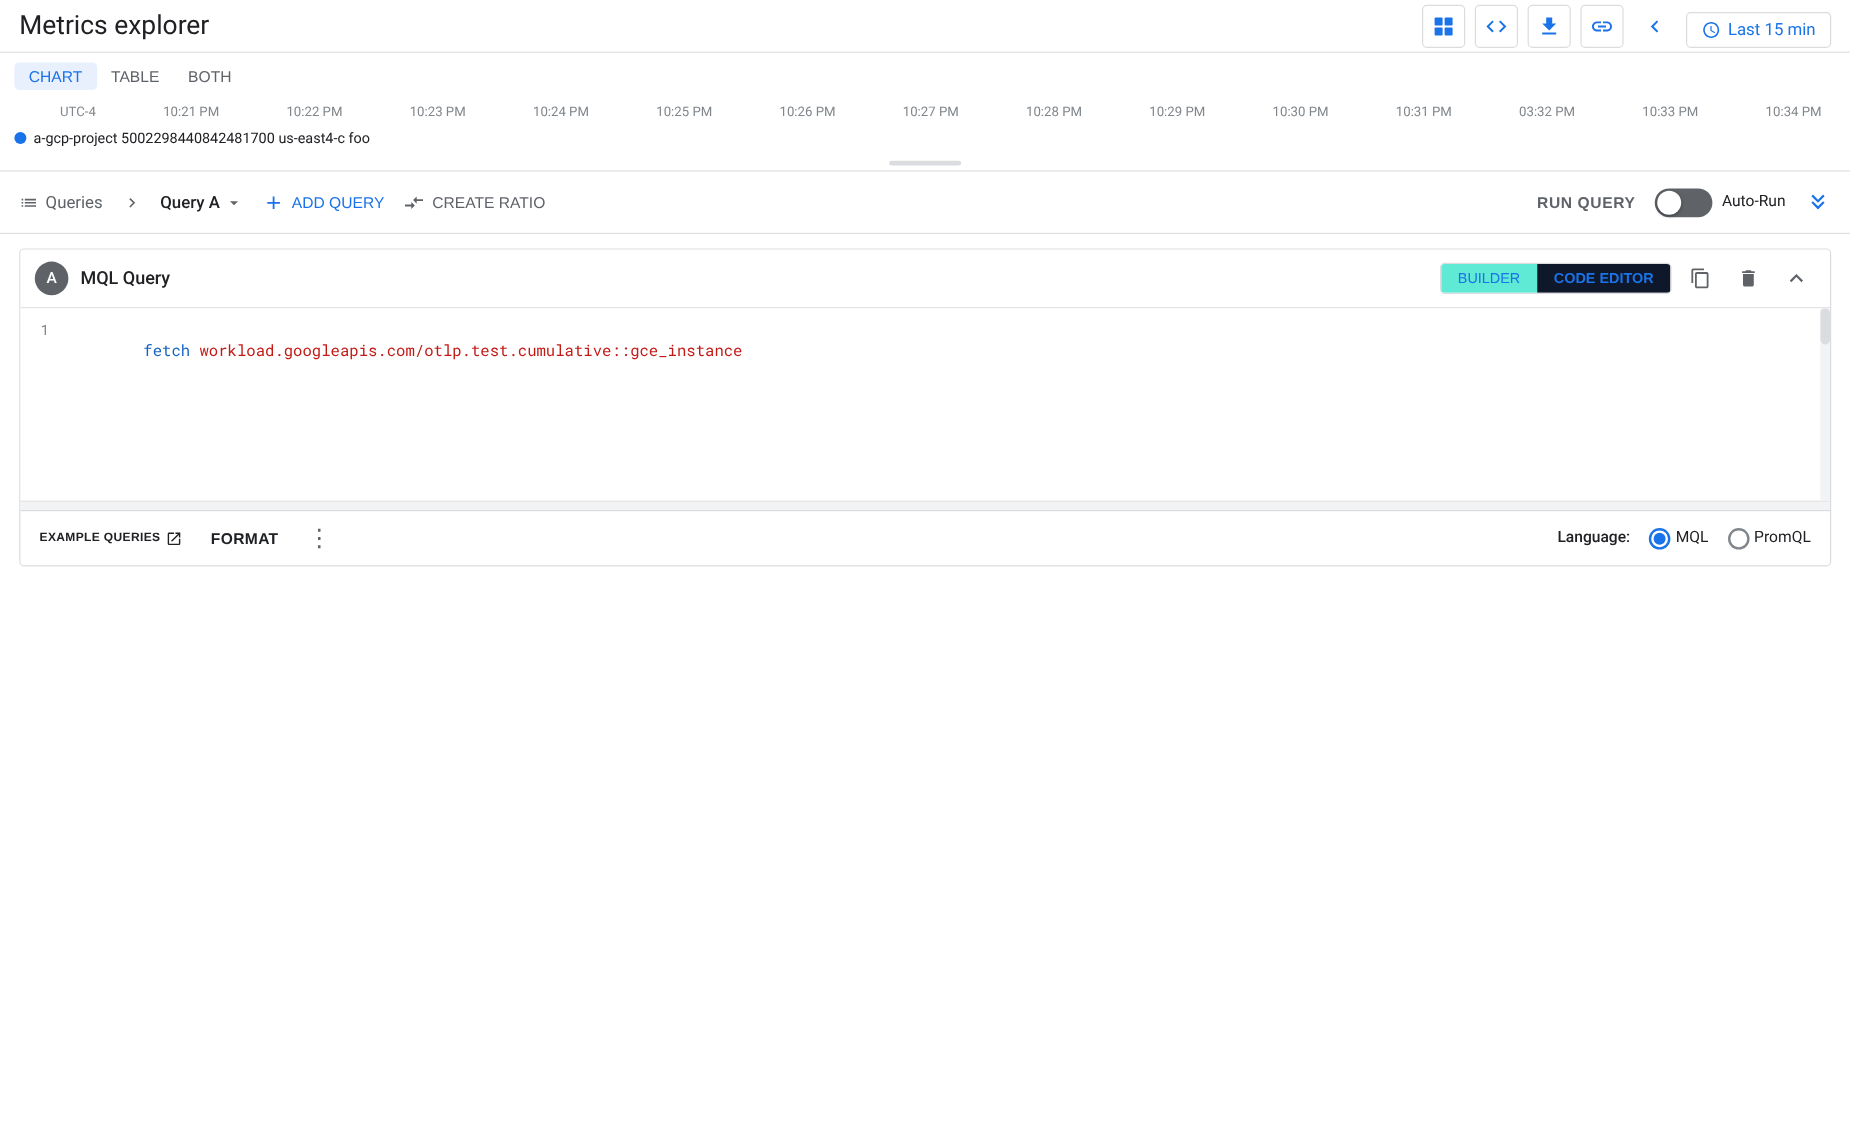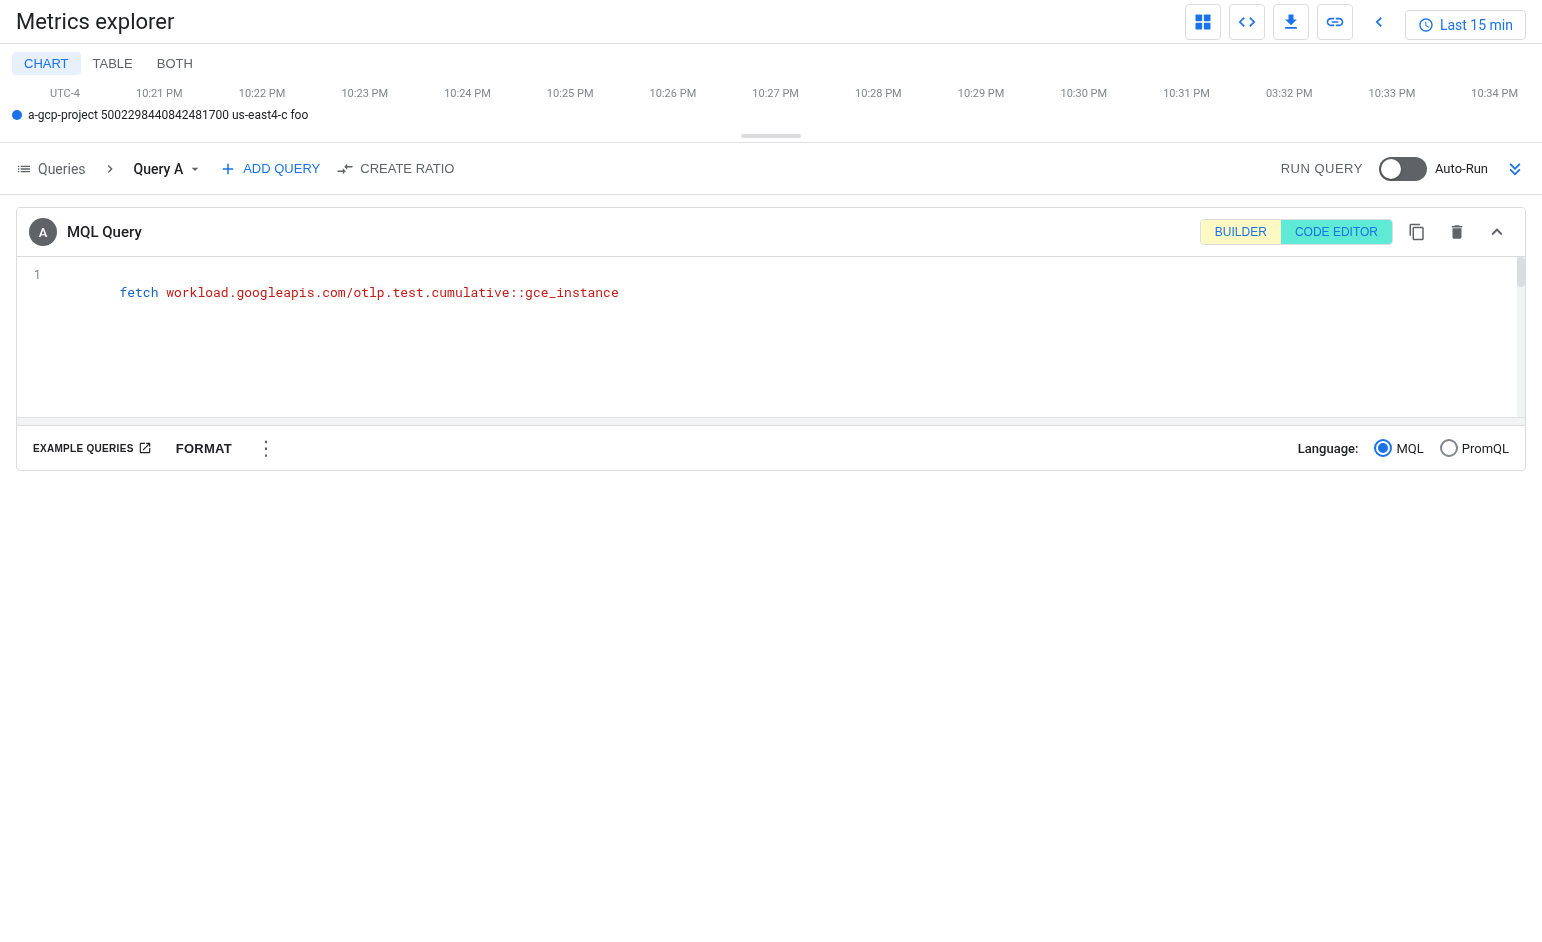--- a/index.html
+++ b/index.html
@@ -187,21 +187,21 @@
       padding: 0;
     }
     .toolbar-right {
       margin-left: auto;
       display: flex;
       align-items: center;
       gap: 16px;
     }
     .run-query-btn {
       font-size: 13px;
-      font-weight: 400;
+      font-weight: 700;
       color: #5f6368;
       cursor: pointer;
       border: none;
       background: none;
       letter-spacing: 0.5px;
       padding-left: 12px;
     }
     .toggle-container {
       display: flex;
       align-items: center;
@@ -272,25 +272,26 @@
       border-radius: 4px;
       overflow: hidden;
       margin-right: 8px;
     }
     .editor-mode-tab {
       padding: 5px 14px;
       font-size: 12px;
       font-weight: 500;
       cursor: pointer;
       border: none;
-      background: #fef9c3;
+      background: #5eead4;
       color: #1a73e8;
     }
     .editor-mode-tab.active {
-      background: #5eead4;
+      background: #0f172a;
+      font-weight: bold;
     }
     .editor-header-icons {
       display: flex;
       align-items: center;
       gap: 8px;
     }
     .editor-icon-btn {
       width: 32px;
       height: 32px;
       display: flex;

